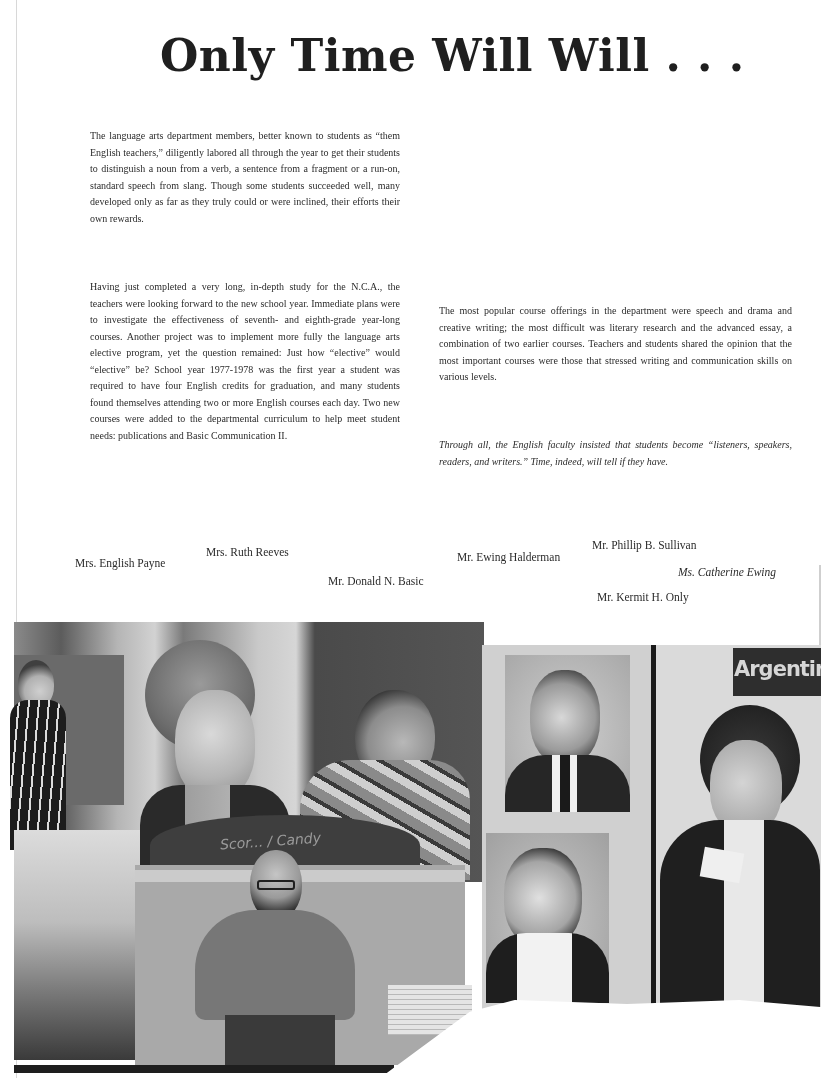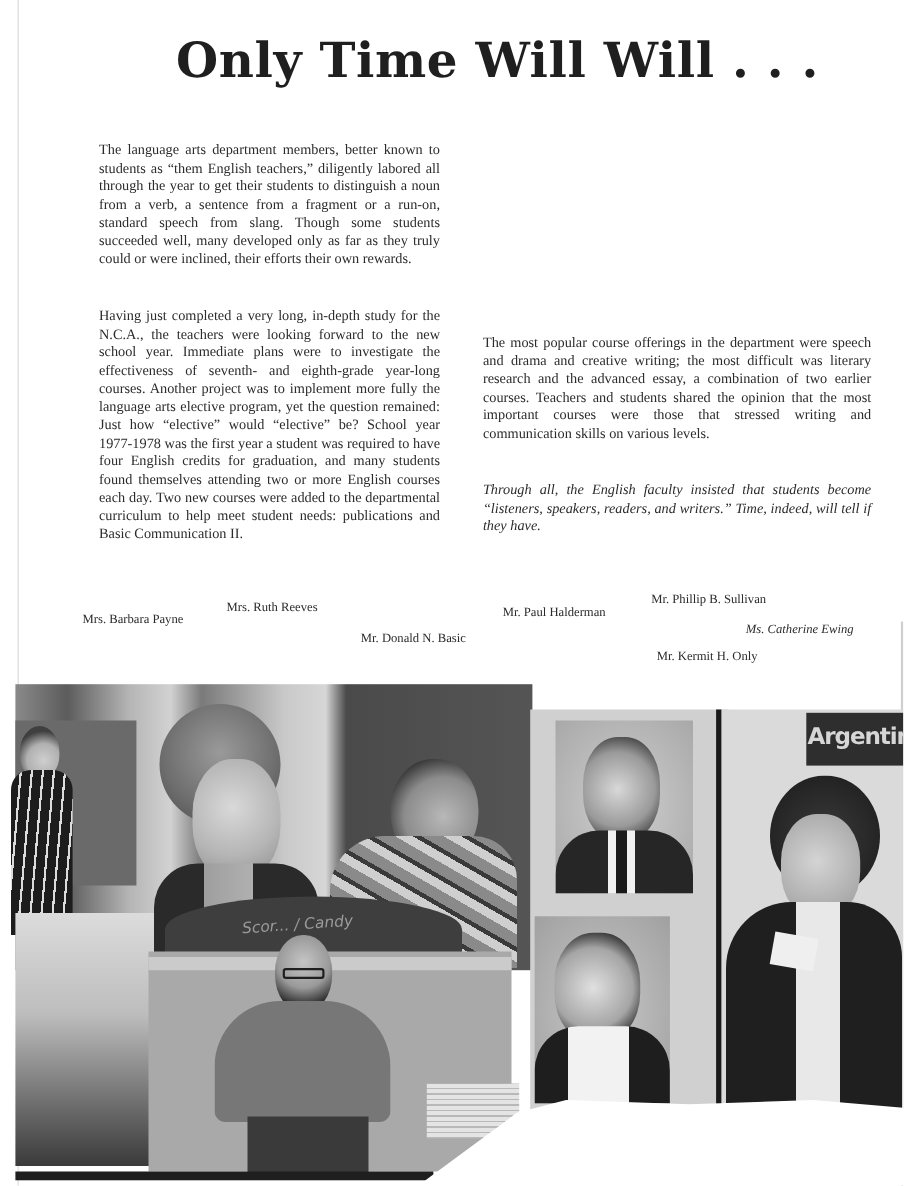--- a/index.html
+++ b/index.html
@@ -6,21 +6,21 @@
   html, body { width:829px; height:1078px; background:#ffffff; overflow:hidden; }
   body { position:relative; font-family:"DejaVu Serif","Liberation Serif",serif; color:#2a2a2a; }
 
   .edge-left { position:absolute; left:16px; top:0; width:1px; height:1078px; background:#d8d8d8; }
   .edge-right { position:absolute; left:819px; top:565px; width:2px; height:513px; background:#cfcfcf; }
 
   .title { position:absolute; left:160px; top:30px; width:560px; text-align:center;
     font-family:"DejaVu Serif",serif; font-weight:bold; font-size:44px; letter-spacing:0.5px;
     color:#1f1f1f; white-space:nowrap; }
 
-  .para { position:absolute; font-family:"Liberation Serif",serif; font-size:13px;
+  .para { position:absolute; font-family:"Liberation Serif",serif; font-size:10px;
     line-height:16.5px; color:#2b2b2b; text-align:justify; }
   .p1 { left:90px; top:128px; width:310px; }
   .p2 { left:90px; top:279px; width:310px; }
   .p3 { left:439px; top:303px; width:353px; }
   .p4 { left:439px; top:437px; width:353px;font-style:italic; }
 
   .caption { position:absolute; font-family:"Liberation Serif",serif; font-size:11.5px;
     color:#2b2b2b; white-space:nowrap; }
 
   
@@ -106,24 +106,24 @@
 <div class="edge-left"></div>
 <div class="edge-right"></div>
 
 <h1 class="title">Only Time Will Will . . .</h1>
 
 <p class="para p1">The language arts department members, better known to students as “them English teachers,” diligently labored all through the year to get their students to distinguish a noun from a verb, a sentence from a fragment or a run-on, standard speech from slang. Though some students succeeded well, many developed only as far as they truly could or were inclined, their efforts their own rewards.</p>
 <p class="para p2">Having just completed a very long, in-depth study for the N.C.A., the teachers were looking forward to the new school year. Immediate plans were to investigate the effectiveness of seventh- and eighth-grade year-long courses. Another project was to implement more fully the language arts elective program, yet the question remained: Just how “elective” would “elective” be? School year 1977-1978 was the first year a student was required to have four English credits for graduation, and many students found themselves attending two or more English courses each day. Two new courses were added to the departmental curriculum to help meet student needs: publications and Basic Communication II.</p>
 <p class="para p3">The most popular course offerings in the department were speech and drama and creative writing; the most difficult was literary research and the advanced essay, a combination of two earlier courses. Teachers and students shared the opinion that the most important courses were those that stressed writing and communication skills on various levels.</p>
 <p class="para p4">Through all, the English faculty insisted that students become “listeners, speakers, readers, and writers.” Time, indeed, will tell if they have.</p>
 
-<div class="caption" style="left:75px;top:557px;">Mrs. Barbara Payne</div>
+<div class="caption" style="left:75px;top:557px;">Mrs. English Payne</div>
 <div class="caption" style="left:206px;top:546px;">Mrs. Ruth Reeves</div>
 <div class="caption" style="left:328px;top:575px;">Mr. Donald N. Basic</div>
-<div class="caption" style="left:457px;top:551px;">Mr. Paul Halderman</div>
+<div class="caption" style="left:457px;top:551px;">Mr. Ewing Halderman</div>
 <div class="caption" style="left:592px;top:539px;text-align:right;">Mr. Phillip B. Sullivan</div>
 <div class="caption" style="left:678px;top:566px;font-style:italic;">Ms. Catherine Ewing</div>
 <div class="caption" style="left:597px;top:591px;">Mr. Kermit H. Only</div>
 
 <div class="collage">
   <div class="photo bgtop"></div>
   <div class="photo board"></div>
   <div class="photo woman1">
     <div class="head"></div>
     <div class="body"></div>

